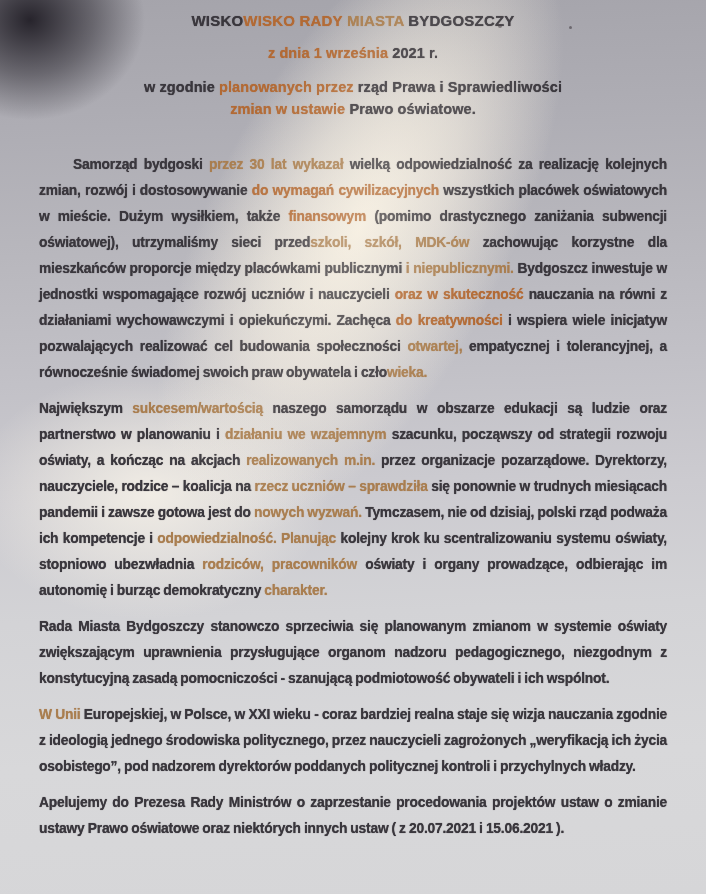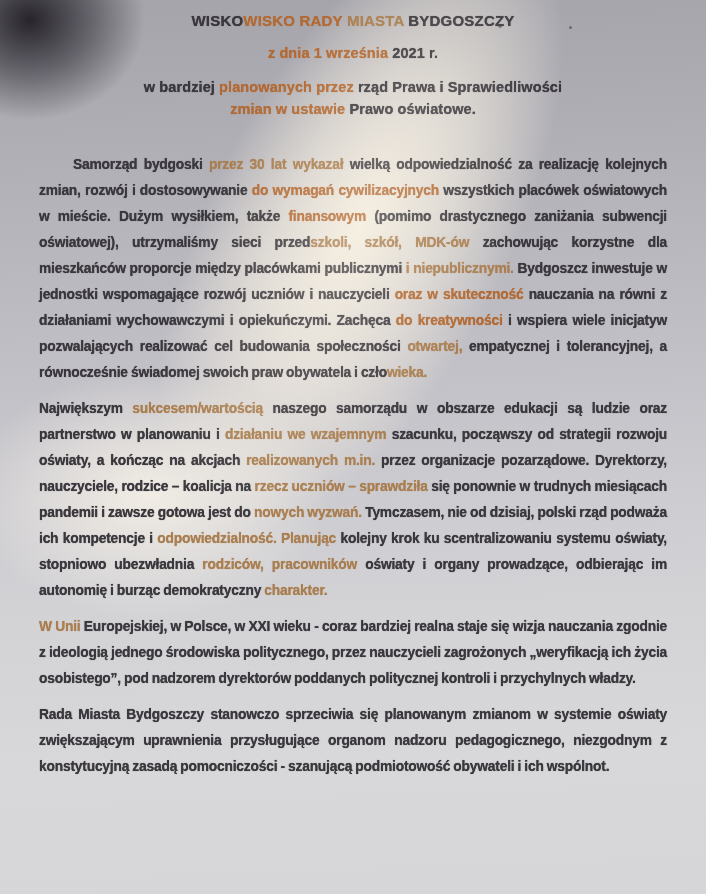--- a/index.html
+++ b/index.html
@@ -77,26 +77,27 @@
 <body>
 
 <div class="stage">
   <div class="bg corner-shadow"></div>
   <div class="bg beam"></div>
   <div class="bg glow"></div>
 
   <div class="doc">
     <div class="t-line main"><span class="seg d">WISKO</span><span class="seg o">WISKO RADY </span><span class="seg t">MIASTA</span><span class="seg d"> BYDGOSZCZY</span></div>
     <div class="t-line date"><span class="seg o">z dnia 1 września </span><span class="seg d">2021 r.</span></div>
-    <div class="t-line"><span class="seg d">w bardziej </span><span class="seg o">planowanych przez </span><span class="seg d">rząd Prawa i Sprawiedliwości</span></div>
+    <div class="t-line"><span class="seg d">w zgodnie </span><span class="seg o">planowanych przez </span><span class="seg d">rząd Prawa i Sprawiedliwości</span></div>
     <div class="t-line"><span class="seg o">zmian w ustawie </span><span class="seg d">Prawo oświatowe.</span></div>
     <div class="paras">
         <p class="para indent"><span class="seg d">Samorząd bydgoski </span><span class="seg t">przez 30 lat wykazał </span><span class="seg d">wielką odpowiedzialność za realizację kolejnych zmian, rozwój i dostosowywanie </span><span class="seg o">do wymagań cywilizacyjnych </span><span class="seg d">wszystkich placówek oświatowych w mieście. Dużym wysiłkiem, także </span><span class="seg o">finansowym </span><span class="seg d">(pomimo drastycznego zaniżania subwencji oświatowej), utrzymaliśmy sieci przed</span><span class="seg t">szkoli, szkół, MDK-ów </span><span class="seg d">zachowując korzystne dla mieszkańców proporcje między placówkami publicznymi </span><span class="seg t">i niepublicznymi. </span><span class="seg d">Bydgoszcz inwestuje w jednostki wspomagające rozwój uczniów i nauczycieli </span><span class="seg o">oraz w skuteczność </span><span class="seg d">nauczania na równi z działaniami wychowawczymi i opiekuńczymi. Zachęca </span><span class="seg o">do kreatywności </span><span class="seg d">i wspiera wiele inicjatyw pozwalających realizować cel budowania społeczności </span><span class="seg t">otwartej, </span><span class="seg d">empatycznej i tolerancyjnej, a równocześnie świadomej swoich praw obywatela i czło</span><span class="seg t">wieka.</span></p>
         <p class="para"><span class="seg d">Największym </span><span class="seg t">sukcesem/wartością </span><span class="seg d">naszego samorządu w obszarze edukacji są ludzie oraz partnerstwo w planowaniu i </span><span class="seg t">działaniu we wzajemnym </span><span class="seg d">szacunku, począwszy od strategii rozwoju oświaty, a kończąc na akcjach </span><span class="seg t">realizowanych m.in. </span><span class="seg d">przez organizacje pozarządowe. Dyrektorzy, nauczyciele, rodzice – koalicja na </span><span class="seg t">rzecz uczniów – sprawdziła </span><span class="seg d">się ponownie w trudnych miesiącach pandemii i zawsze gotowa jest do </span><span class="seg t">nowych wyzwań. </span><span class="seg d">Tymczasem, nie od dzisiaj, polski rząd podważa ich kompetencje i </span><span class="seg t">odpowiedzialność. Planując </span><span class="seg d">kolejny krok ku scentralizowaniu systemu oświaty, stopniowo ubezwładnia </span><span class="seg t">rodziców, pracowników </span><span class="seg d">oświaty i organy prowadzące, odbierając im autonomię i burząc demokratyczny </span><span class="seg t">charakter.</span></p>
+        <p class="para"><span class="seg d">Rada Miasta Bydgoszczy stanowczo sprzeciwia się planowanym zmianom w systemie oświaty zwiększającym uprawnienia przysługujące organom nadzoru pedagogicznego, niezgodnym z konstytucyjną zasadą pomocniczości - szanującą podmiotowość obywateli i ich wspólnot.</span></p>
         <p class="para"><span class="seg t">W Unii </span><span class="seg d">Europejskiej, w Polsce, w XXI wieku - coraz bardziej realna staje się wizja nauczania zgodnie z ideologią jednego środowiska politycznego, przez nauczycieli zagrożonych „weryfikacją ich życia osobistego”, pod nadzorem dyrektorów poddanych politycznej kontroli i przychylnych władzy.</span></p>
-        <p class="para"><span class="seg d">Rada Miasta Bydgoszczy stanowczo sprzeciwia się planowanym zmianom w systemie oświaty zwiększającym uprawnienia przysługujące organom nadzoru pedagogicznego, niezgodnym z konstytucyjną zasadą pomocniczości - szanującą podmiotowość obywateli i ich wspólnot.</span></p>
+        <p class="para"><span class="seg d">Apelujemy do Prezesa Rady Ministrów o zaprzestanie procedowania projektów ustaw o zmianie ustawy Prawo oświatowe oraz niektórych innych ustaw ( z 20.07.2021 i 15.06.2021 ).</span></p>
       </div>
   </div>
 
   <div class="speck s1"></div>
   <div class="speck s2"></div>
   <div class="bg beam-over"></div>
 </div>
 
 </body></html>

